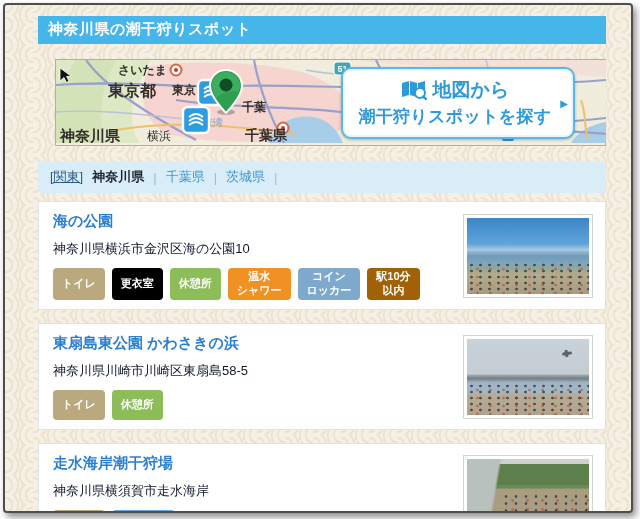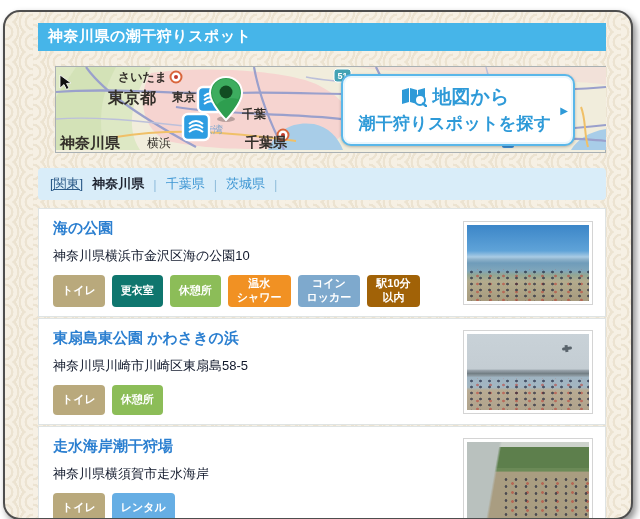--- a/index.html
+++ b/index.html
@@ -1,20 +1,20 @@
 <!DOCTYPE html>
 <html><head>
 <meta charset="utf-8">
 <style>
   html,body{margin:0;padding:0;background:#fff;}
   body{width:640px;height:519px;position:relative;font-family:"Liberation Sans","DejaVu Sans",sans-serif;}
   
   .frame{
-    position:absolute;left:3px;top:10px;width:626px;height:506px;
-    border:2px solid #4e4e4e;border-radius:17px;
+    position:absolute;left:3px;top:3px;width:626px;height:506px;
+    border:2px solid #4e4e4e;border-radius:4px;
     box-shadow:3px 4px 7px rgba(0,0,0,.45);
     overflow:hidden;
     background-color:#f6f0e4;
     background-image:
       radial-gradient(circle at 100% 50%, transparent 20%, #ece3d1 21%, #ece3d1 28%, transparent 29%, transparent 40%, #ece3d1 41%, #ece3d1 48%, transparent 49%),
       radial-gradient(circle at 0% 50%, transparent 20%, #ece3d1 21%, #ece3d1 28%, transparent 29%, transparent 40%, #ece3d1 41%, #ece3d1 48%, transparent 49%);
     background-position:0 0,0 -10px;
     background-size:28px 20px;
   }
   .content{padding:11px 25px 0 33px;}
@@ -35,21 +35,21 @@
   .map-cta .line2{font-size:17px;font-weight:bold;margin-top:2px;letter-spacing:.3px;}
   .map-cta .arrow{position:absolute;right:5px;top:50%;transform:translateY(-50%);font-size:10px;color:#2e9ad8;}
   
   .pref-nav{background:#d9edf9;border-radius:4px;padding:7px 12px;font-size:13px;
     display:flex;align-items:center;gap:9px;margin-bottom:8px;}
   .pref-nav .region{color:#2b5a88;text-decoration:underline;}
   .pref-nav .current{color:#1f2430;font-weight:bold;}
   .pref-nav a{color:#3e96d3;text-decoration:none;cursor:pointer;}
   .pref-nav .sep{color:#93bfdd;}
   
-  .card{background:#fff;border:1px solid #dfe4e4;margin-bottom:1px;padding:10px 12px 9px 14px;
+  .card{background:#fff;border:1px solid #dfe4e4;margin-bottom:13px;padding:10px 12px 9px 14px;
     display:flex;align-items:center;}
   .card .info{flex:1;padding-right:12px;min-width:0;}
   .spot-title{font-size:15px;font-weight:bold;color:#2b7fd0;text-decoration:none;cursor:pointer;display:inline-block;}
   .spot-address{font-size:13px;color:#0f172a;margin:9px 0 10px;}
   .tags{display:flex;}
   .tag{display:inline-flex;align-items:center;justify-content:center;min-height:30px;box-sizing:border-box;
     padding:2px 9px;border-radius:4px;color:#fff;font-size:11px;font-weight:bold;line-height:1.25;
     margin-right:7px;white-space:pre-line;text-align:center;}
   
   .photo{width:130px;height:84px;box-sizing:border-box;background:#fff;border:1px solid #d4d4d4;
@@ -183,21 +183,21 @@
       <a>茨城県</a>
       <span class="sep">|</span>
     </div>
 
     <div class="card">
       <div class="info">
         <a class="spot-title">海の公園</a>
         <div class="spot-address">神奈川県横浜市金沢区海の公園10</div>
         <div class="tags">
             <span class="tag" style="background: rgb(185, 169, 124);">トイレ</span>
-            <span class="tag" style="background: #0f766e;">更衣室</span>
+            <span class="tag" style="background: #000000;">更衣室</span>
             <span class="tag" style="background: rgb(140, 189, 88);">休憩所</span>
             <span class="tag" style="background: rgb(241, 145, 35);">温水
 シャワー</span>
             <span class="tag" style="background: rgb(126, 169, 205);">コイン
 ロッカー</span>
             <span class="tag" style="background: #a16207;">駅10分
 以内</span>
           </div>
       </div>
       <div class="photo">

